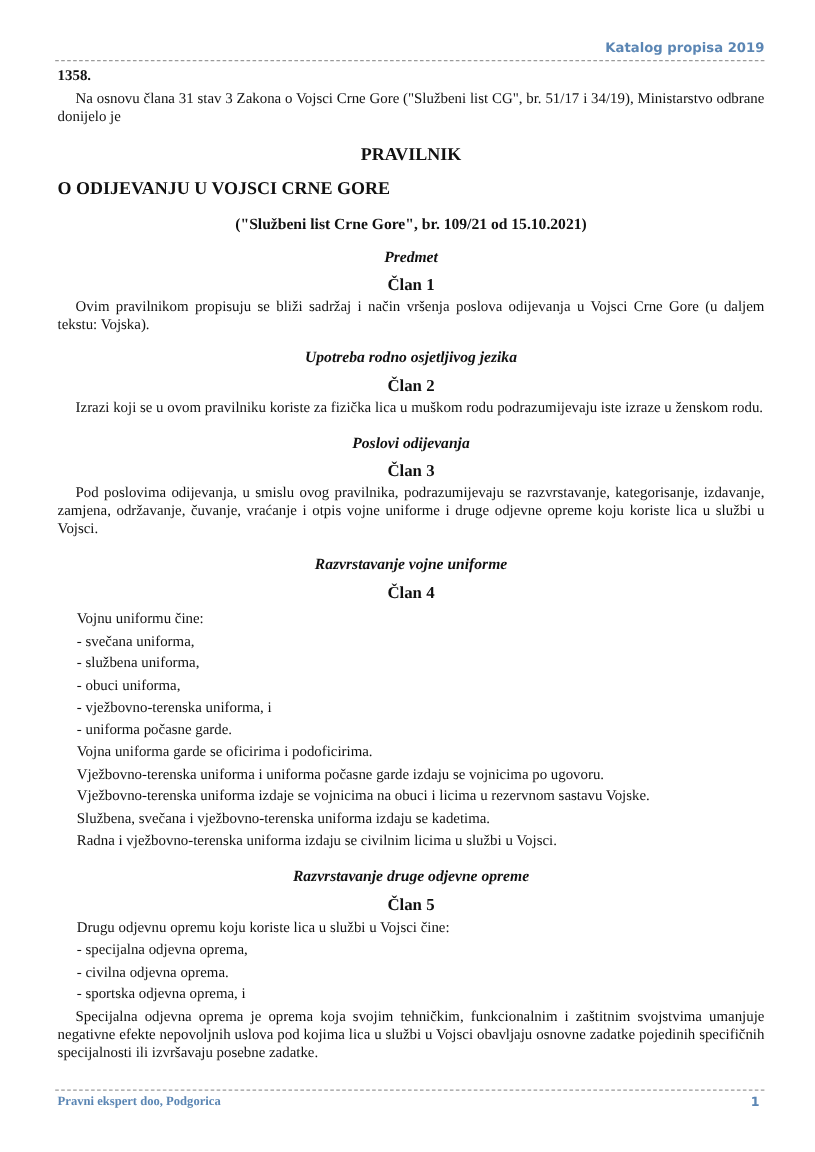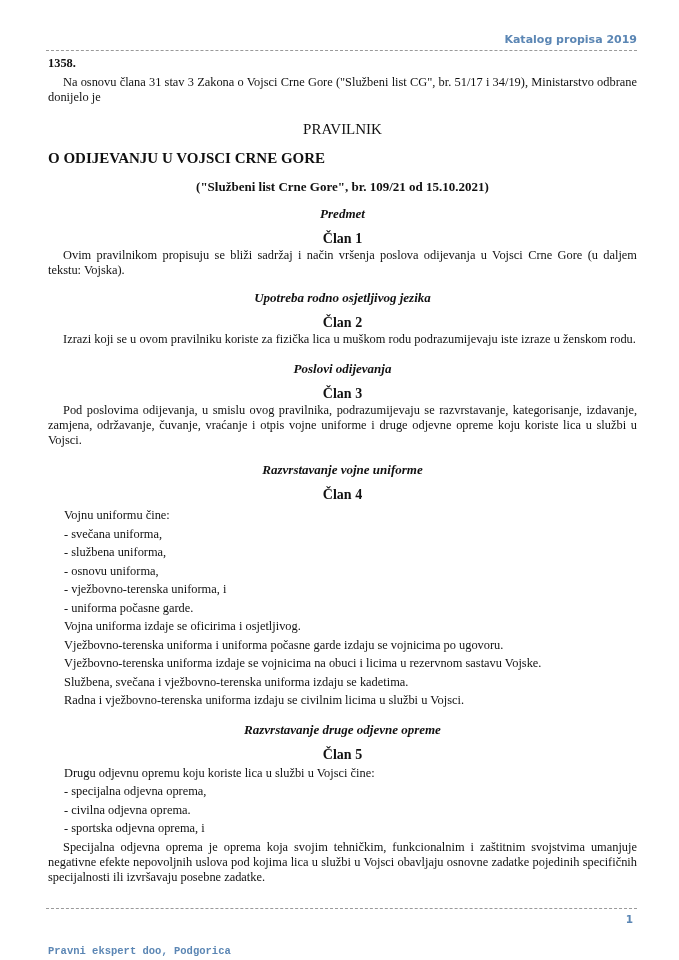--- a/index.html
+++ b/index.html
@@ -15,33 +15,33 @@
       color: #5b86b4;
     }
     .content {
       position: absolute; left: 48px; right: 42px; top: 56px;
       font-family: "Liberation Serif", serif; font-size: 12.4px; color: #111;
       line-height: 15px;
     }
     .docnum { font-weight: bold; margin: 0 0 4px 0; }
     p { margin: 0; }
     .para { text-indent: 15px; text-align: justify; }
-    .title1 { text-align: center; font-weight: normal; font-size: 15px; margin-top: 17px; }
+    .title1 { text-align: center; font-weight: bold; font-size: 15px; margin-top: 17px; }
     .title2 { font-weight: bold; font-size: 15px; margin-top: 14px; }
     .gazette { text-align: center; font-weight: bold; font-size: 13px; margin-top: 13px; }
     .sect { text-align: center; font-weight: bold; font-size: 13px; margin-top: 12px; font-style: italic; }
     .art { text-align: center; font-weight: bold; font-size: 14px; margin-top: 10px; margin-bottom: 2px; }
     .line { padding-left: 16px; line-height: 18.5px; }
     .footer {
       position: absolute; left: 46px; right: 42px; top: 908px; height: 18px;
       border-top: 1px dashed #9a9a9a;
     }
     .footer-left {
       position: absolute; left: 2px; top: 4px;
-      font-family: Liberation Mono, monospace; font-weight: bold; font-size: 10.5px; color: #5b86b4; margin-top: 32px;
+      font-family: Liberation Serif, serif; font-weight: bold; font-size: 10.5px; color: #5b86b4;
     }
     .footer-right {
       position: absolute; right: 4px; top: 4px;
       font-family: "DejaVu Sans", sans-serif; font-weight: bold; font-size: 10.5px; color: #5b86b4;
     }
   </style>
 </head>
 <body>
 
 <div class="page">
@@ -68,24 +68,24 @@
 
     <p class="sect" style="margin-top:14px">Poslovi odijevanja</p>
     <p class="art">Član 3</p>
     <p class="para">Pod poslovima odijevanja, u smislu ovog pravilnika, podrazumijevaju se razvrstavanje, kategorisanje, izdavanje, zamjena, održavanje, čuvanje, vraćanje i otpis vojne uniforme i druge odjevne opreme koju koriste lica u službi u Vojsci.</p>
 
     <p class="sect" style="margin-top:14px">Razvrstavanje vojne uniforme</p>
     <p class="art" style="margin-bottom:4px">Član 4</p>
     <p class="line">Vojnu uniformu čine:</p>
     <p class="line">- svečana uniforma,</p>
     <p class="line">- službena uniforma,</p>
-    <p class="line">- osnovu uniforma,</p>
+    <p class="line">- obuci uniforma,</p>
     <p class="line">- vježbovno-terenska uniforma, i</p>
     <p class="line">- uniforma počasne garde.</p>
-    <p class="line">Vojna uniforma izdaje se oficirima i osjetljivog.</p>
+    <p class="line">Vojna uniforma garde se oficirima i podoficirima.</p>
     <p class="line">Vježbovno-terenska uniforma i uniforma počasne garde izdaju se vojnicima po ugovoru.</p>
     <p class="line">Vježbovno-terenska uniforma izdaje se vojnicima na obuci i licima u rezervnom sastavu Vojske.</p>
     <p class="line">Službena, svečana i vježbovno-terenska uniforma izdaju se kadetima.</p>
     <p class="line">Radna i vježbovno-terenska uniforma izdaju se civilnim licima u službi u Vojsci.</p>
 
     <p class="sect" style="margin-top:12px">Razvrstavanje druge odjevne opreme</p>
     <p class="art">Član 5</p>
     <p class="line">Drugu odjevnu opremu koju koriste lica u službi u Vojsci čine:</p>
     <p class="line">- specijalna odjevna oprema,</p>
     <p class="line">- civilna odjevna oprema.</p>

